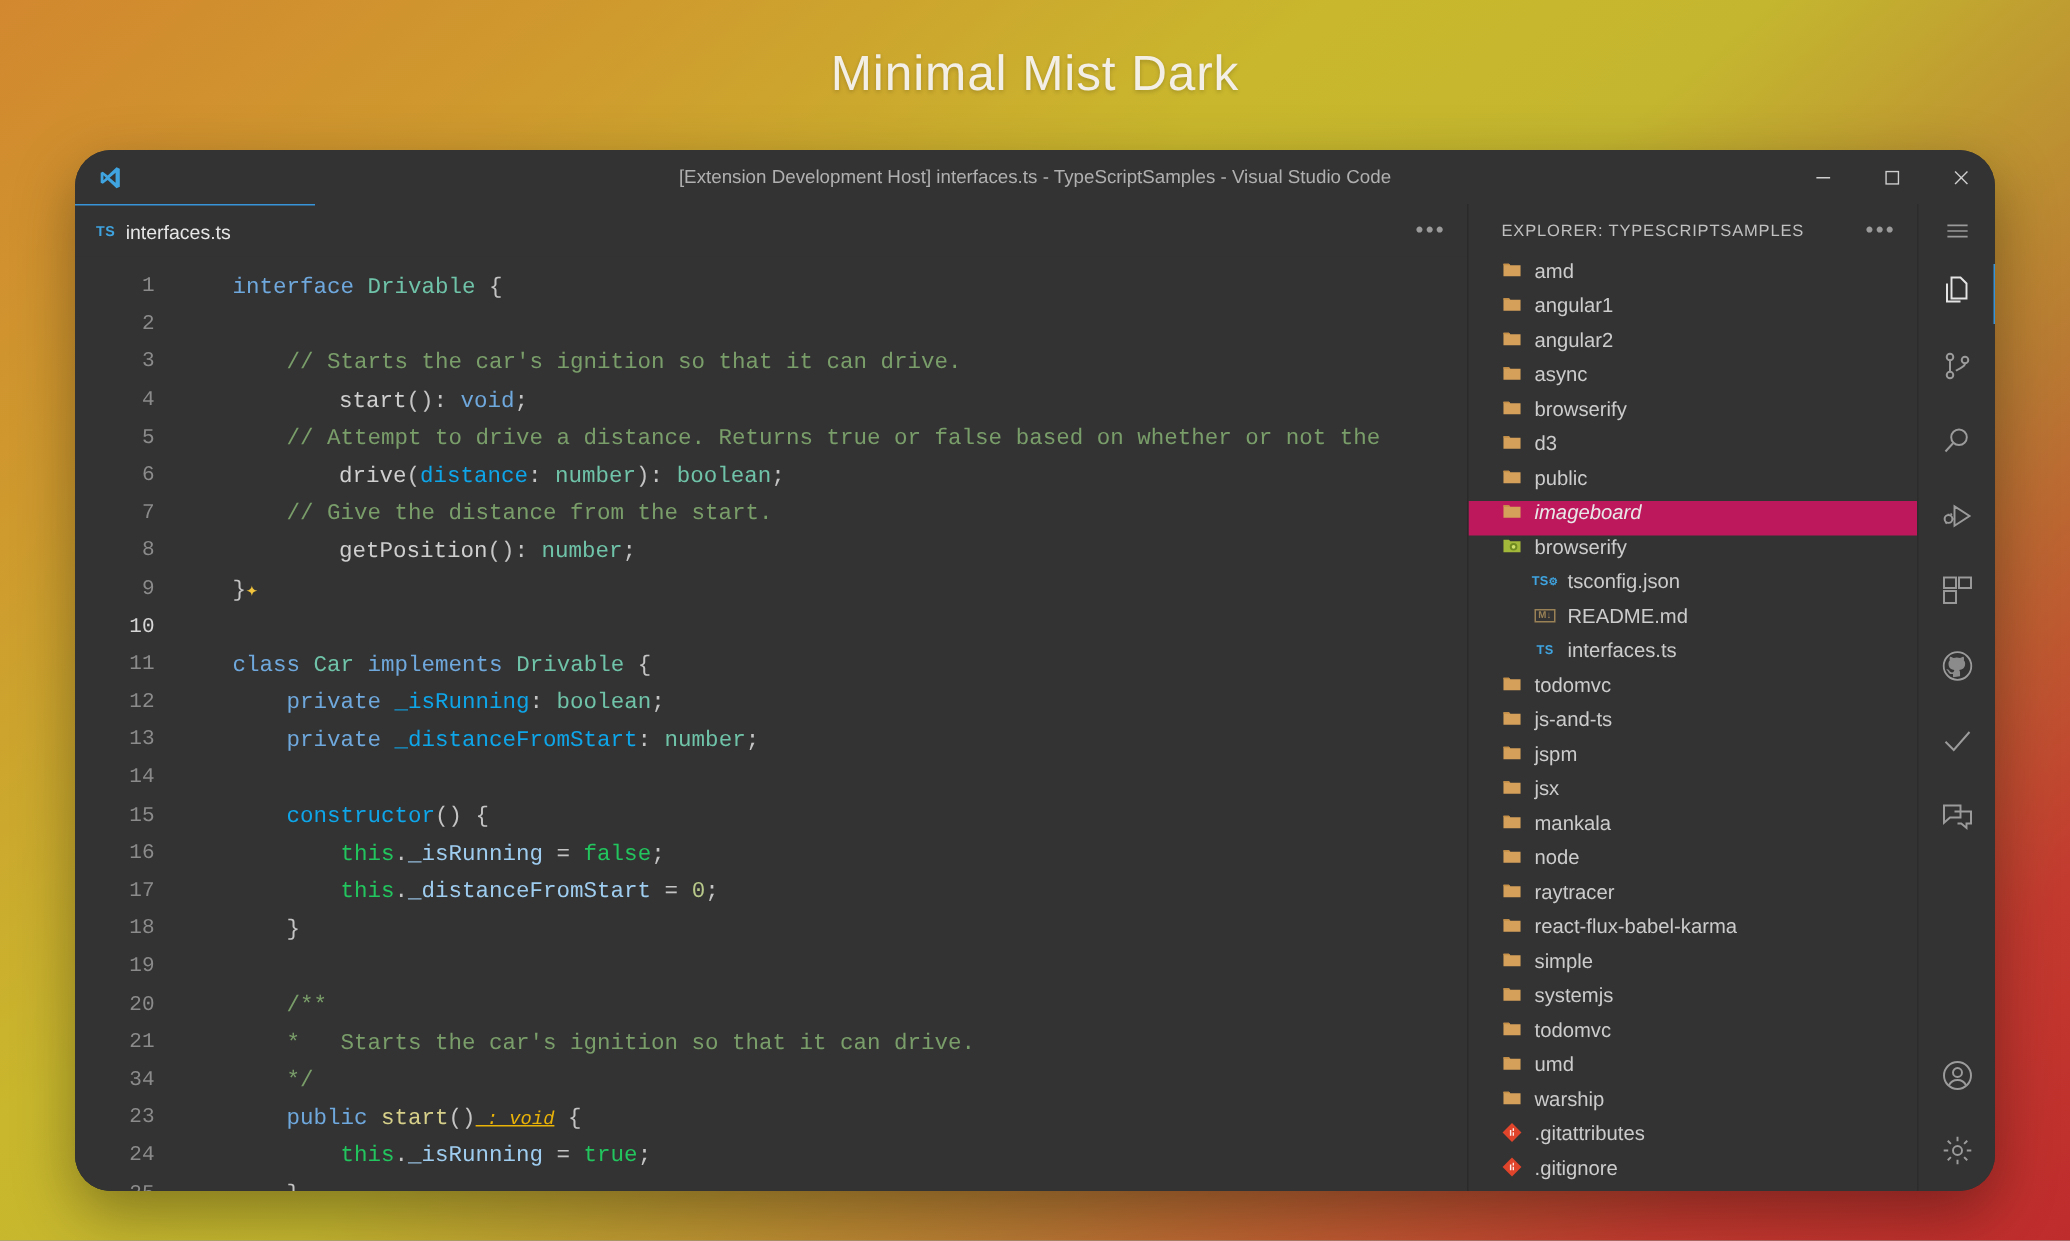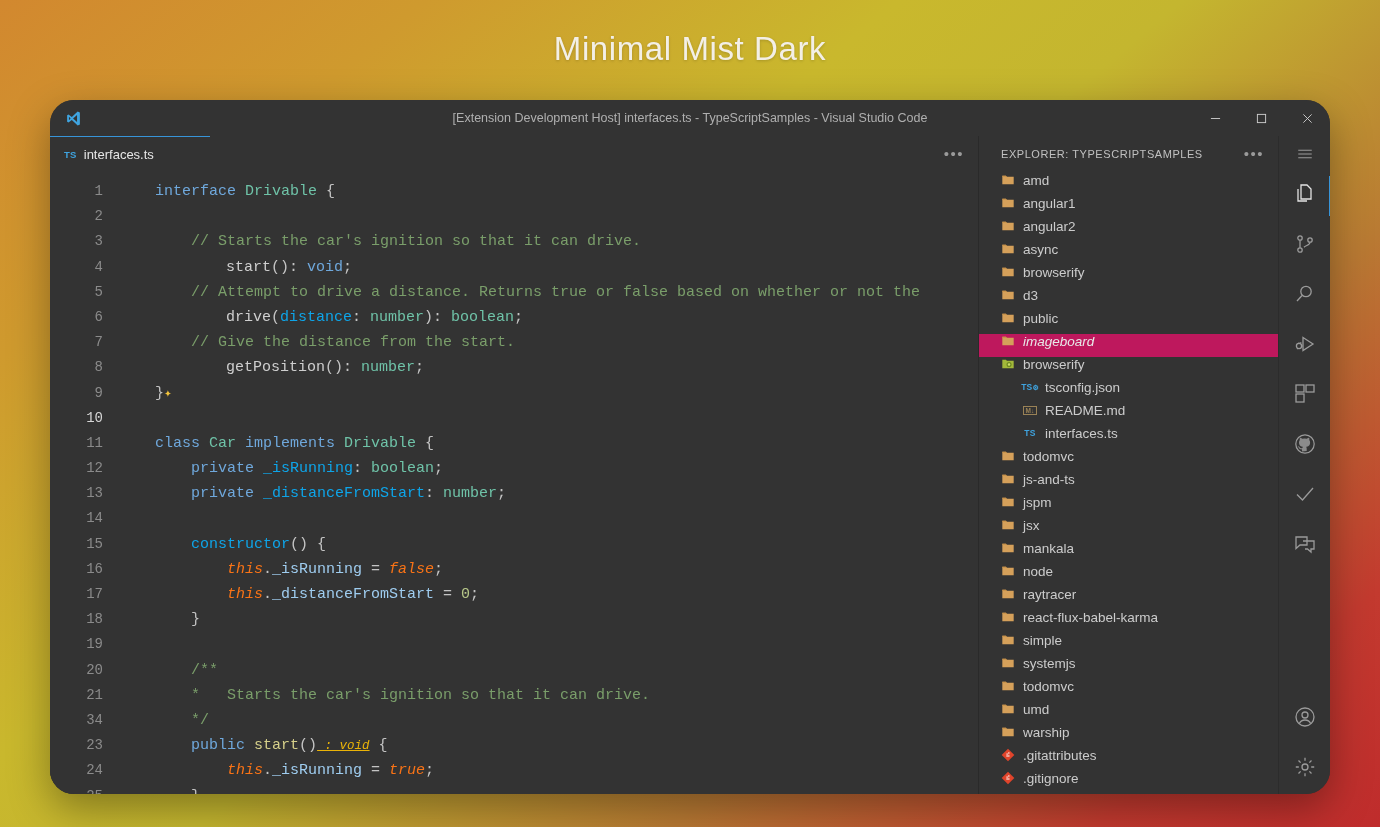--- a/index.html
+++ b/index.html
@@ -86,21 +86,21 @@
   }
   .code-line { height: 25.2px; line-height: 25.2px; display: flex; white-space: pre; }
   .ln {
     width: 70px; flex: 0 0 70px; text-align: right; padding-right: 17px;
     color: #8b8b8b; font-size: 14px;
   }
   .ln.cur { color: #d6d6d6; }
   .code { color: #cfcfcf; margin-left: 35px; }
   
   .kw   { color: #6fa8dc; }
-  .kw2  { color: #f97316; font-style: italic; }
+  .kw2  { color: #22c55e; }
   .type { color: #6fc3a8; }
   .fn   { color: #d6d08a; }
   .punc { color: #c4c4c4; }
   .cmt  { color: #7a9e6a; }
   .num  { color: #b8c98a; }
   .var  { color: #0ea5e9; }
   .prop { color: #9fcdf0; }
   .hint { color: #eab308; font-style: italic; font-size: 12.5px; text-decoration: underline; }
   .sparkle { color: #f2c43d; font-size: 13px; }
   

